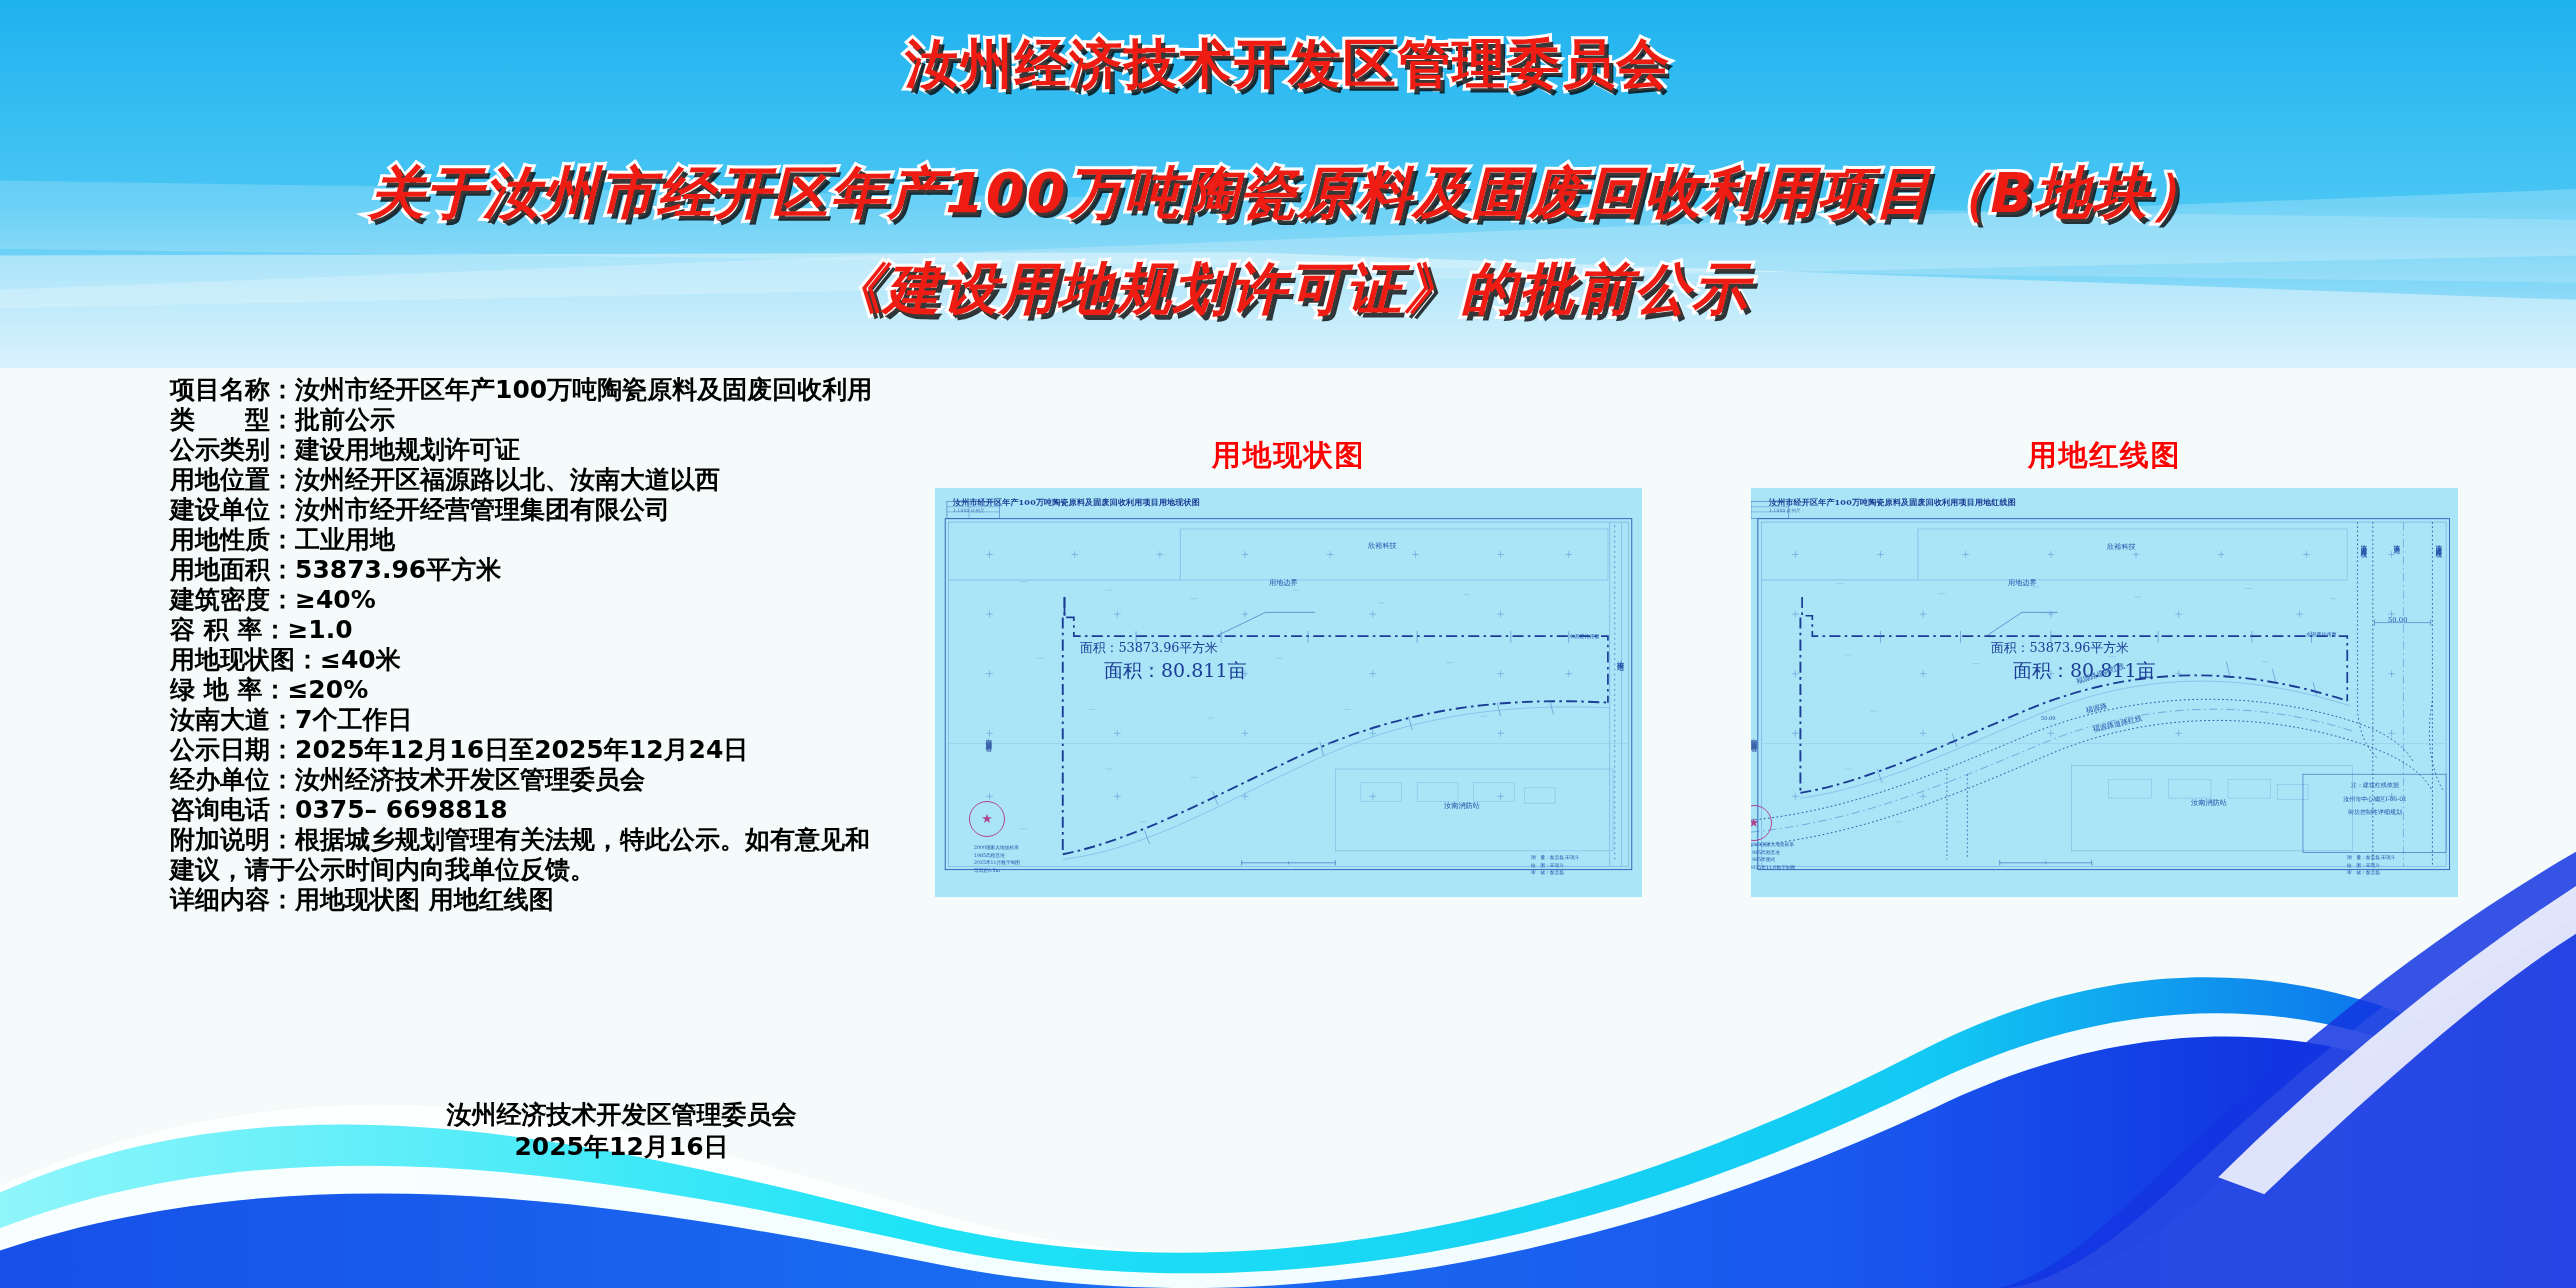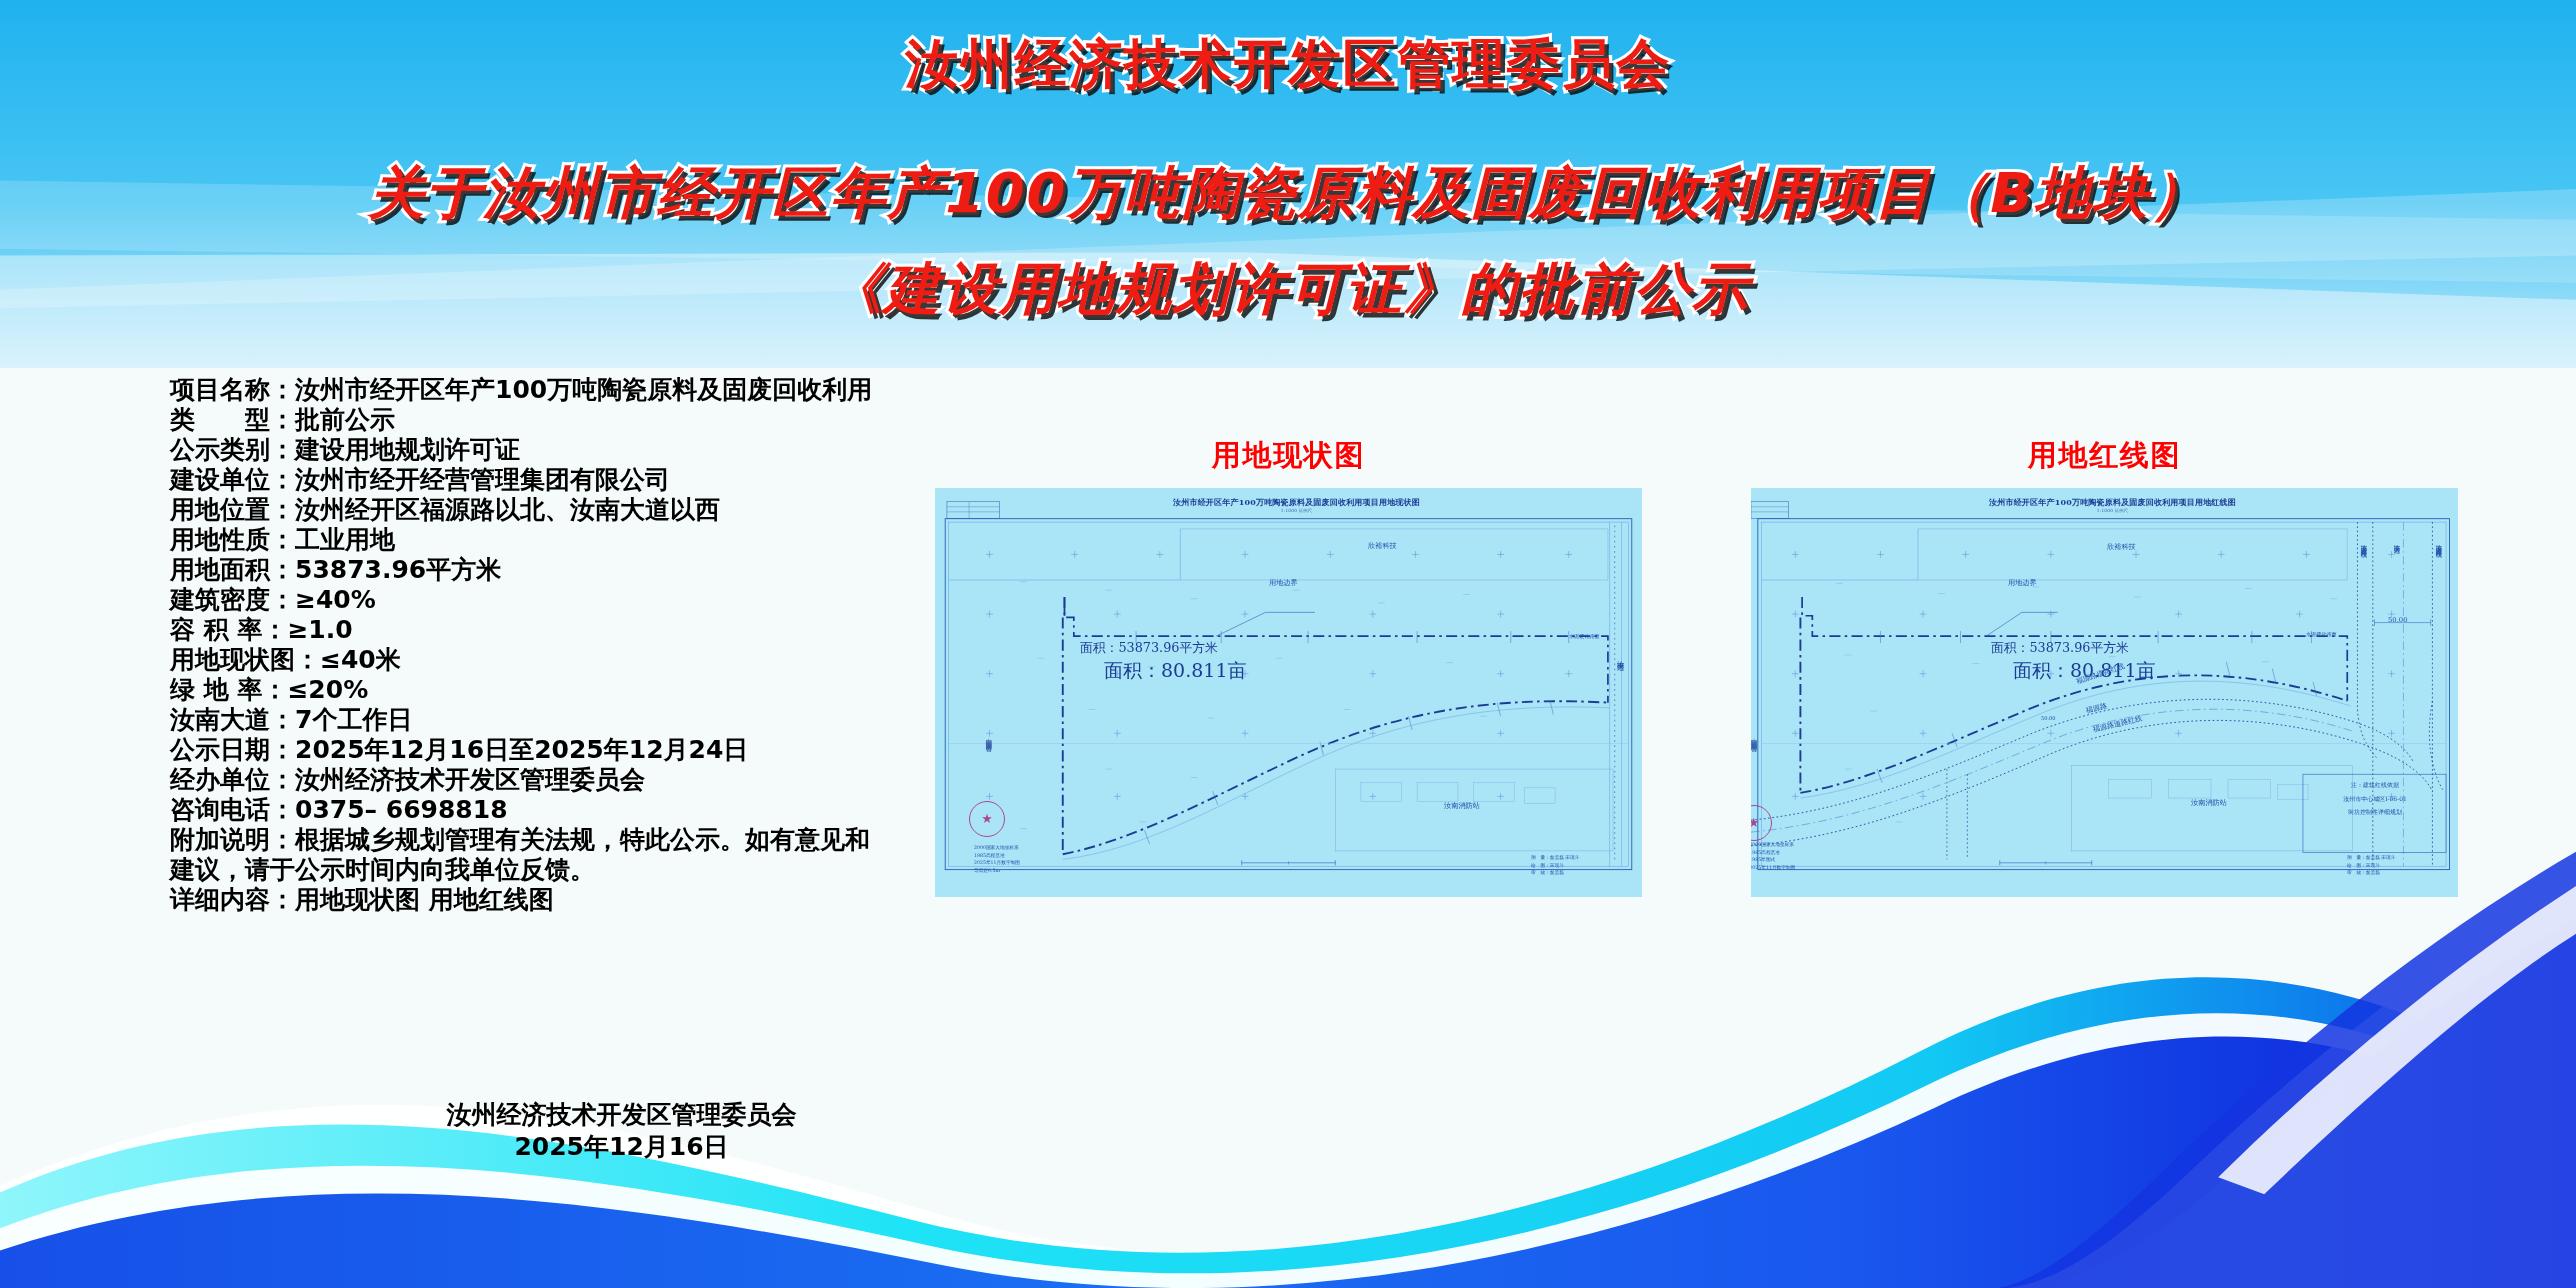--- a/index.html
+++ b/index.html
@@ -56,21 +56,21 @@
     font-size:29px;letter-spacing:1.7px;margin-bottom:12px;
     text-shadow:0.9px 0.9px 0 rgba(255,255,255,.6);
   }
   .map-panel{
     position:relative;background:#a9e4f7;overflow:hidden;
   }
   .map-panel .dwg{
     position:absolute;inset:0;
   }
   .map-cap{
-    position:absolute;top:8.5px;left:8px;width:100%;text-align:center;
+    position:absolute;top:8.5px;left:18px;width:100%;text-align:left;
     font-family:"DejaVu Serif","Liberation Serif",serif;
     font-size:8px;color:#1b3c94;font-weight:bold;letter-spacing:0.2px;
     white-space:nowrap;
   }
   .map-cap .sub{display:block;font-size:4.3px;font-weight:normal;opacity:.75;}
 
   .area-txt{
     position:absolute;
     font-family:"DejaVu Serif","Liberation Serif",serif;
     color:#1b3c94;white-space:nowrap;
@@ -161,22 +161,22 @@
 <div class="title-block">
   <div class="ttl ttl1">汝州经济技术开发区管理委员会</div>
   <div class="ttl ttl2">关于汝州市经开区年产100万吨陶瓷原料及固废回收利用项目（B地块）</div>
   <div class="ttl ttl3">《建设用地规划许可证》的批前公示</div>
 </div>
 
 <div id="body-text">
     <div class="ln">项目名称：汝州市经开区年产100万吨陶瓷原料及固废回收利用</div>
     <div class="ln">类　　型：批前公示</div>
     <div class="ln">公示类别：建设用地规划许可证</div>
+    <div class="ln">用地位置：汝州经开区福源路以北、汝南大道以西</div>
     <div class="ln">建设单位：汝州市经开经营管理集团有限公司</div>
-    <div class="ln">用地位置：汝州经开区福源路以北、汝南大道以西</div>
     <div class="ln">用地性质：工业用地</div>
     <div class="ln">用地面积：53873.96平方米</div>
     <div class="ln">建筑密度：≥40%</div>
     <div class="ln">容 积 率：≥1.0</div>
     <div class="ln">用地现状图：≤40米</div>
     <div class="ln">绿 地 率：≤20%</div>
     <div class="ln">汝南大道：7个工作日</div>
     <div class="ln">公示日期：2025年12月16日至2025年12月24日</div>
     <div class="ln">经办单位：汝州经济技术开发区管理委员会</div>
     <div class="ln">咨询电话：0375– 6698818</div>

